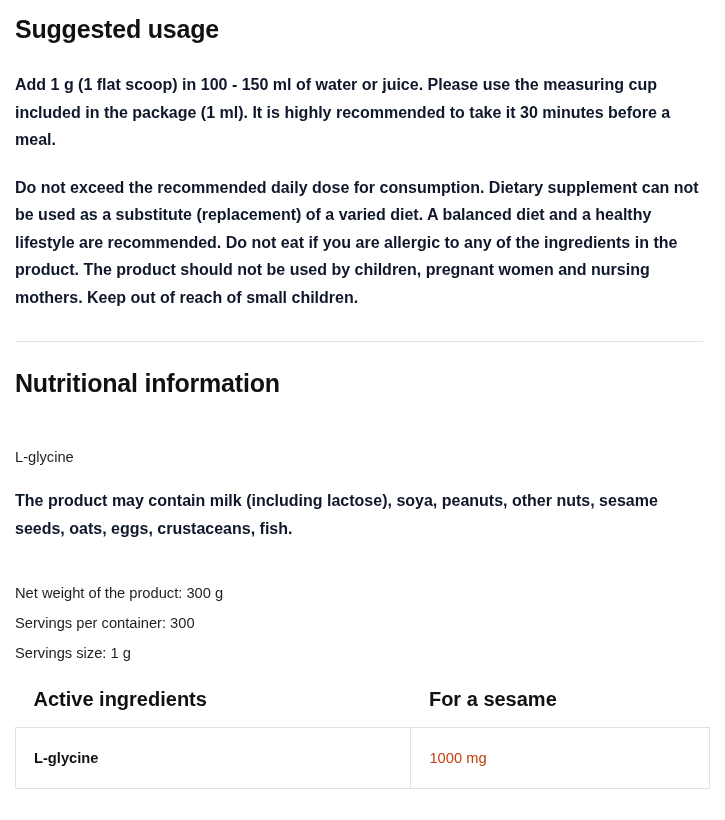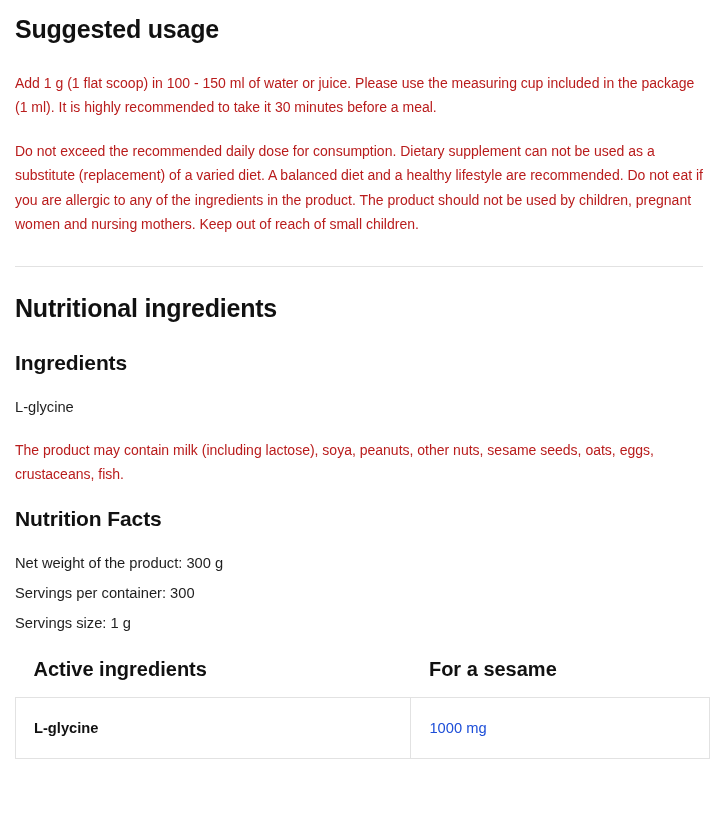--- a/index.html
+++ b/index.html
@@ -30,25 +30,25 @@
   }
   h3.sub-title {
     font-size: 21px;
     line-height: 1.25;
     font-weight: 700;
     margin: 0;
     letter-spacing: -0.1px;
     color: #111111;
   }
   p.body-text {
-    font-size: 14px;
+    font-size: 16px;
     line-height: 1.72;
     margin: 0;
-    color: #b91c1c;
-    font-weight: 400;
+    color: #0f172a;
+    font-weight: 700;
   }
   .gap-26 { height: 26px; }
   .gap-20 { height: 20px; }
   .gap-18 { height: 18px; }
   .gap-6  { height: 6px; }
   hr.divider {
     border: none;
     border-top: 1px solid #e2e2e2;
     margin: 30px 0 26px 0;
   }
@@ -76,21 +76,21 @@
   table.nutrition-table td.col-2 {
     width: 299px;
   }
   table.nutrition-table th.col-1,
   table.nutrition-table td.col-1 {
     width: 396px;
   }
   table.nutrition-table td {
     border: 1px solid #e2e2e2;
     padding: 19px 18px;
-    color: #1d4ed8;
+    color: #c2410c;
     font-size: 14.7px;
     line-height: 1.5;
   }
   table.nutrition-table td.name {
     font-weight: 700;
     color: #111111;
   }
   .ingredient-line {
     font-size: 14.7px;
     line-height: 1.6;
@@ -107,31 +107,29 @@
     <h2 class="section-title">Suggested usage</h2>
     <div class="gap-26"></div>
     <p class="body-text">Add 1 g (1 flat scoop) in 100 - 150 ml of water or juice. Please use the measuring cup included in the package (1 ml). It is highly recommended to take it 30 minutes before a meal.</p>
     <div class="gap-20"></div>
     <p class="body-text">Do not exceed the recommended daily dose for consumption. Dietary supplement can not be used as a substitute (replacement) of a varied diet. A balanced diet and a healthy lifestyle are recommended. Do not eat if you are allergic to any of the ingredients in the product. The product should not be used by children, pregnant women and nursing mothers. Keep out of reach of small children.</p>
   </section>
 
   <hr class="divider">
 
   <section>
-    <h2 class="section-title">Nutritional ingredients</h2>
+    <h2 class="section-title">Nutritional information</h2>
     <div class="gap-26"></div>
 
-    <h3 class="sub-title">Ingredients</h3>
     <div class="gap-20"></div>
     <p class="ingredient-line">L-glycine</p>
     <div class="gap-18"></div>
     <p class="body-text">The product may contain milk (including lactose), soya, peanuts, other nuts, sesame seeds, oats, eggs, crustaceans, fish.</p>
     <div class="gap-20"></div>
 
-    <h3 class="sub-title">Nutrition Facts</h3>
     <div class="gap-20"></div>
 
     <div class="facts-lines">
       <p>Net weight of the product: 300 g</p>
       <div class="gap-6"></div>
       <p>Servings per container: 300</p>
       <div class="gap-6"></div>
       <p>Servings size: 1 g</p>
     </div>
 

